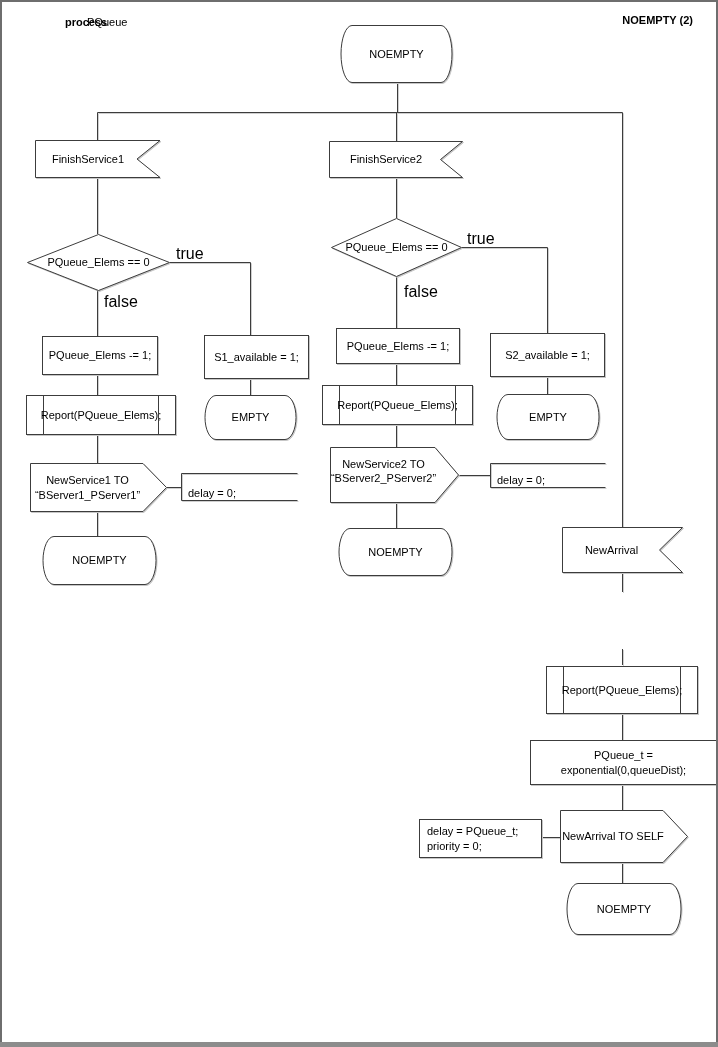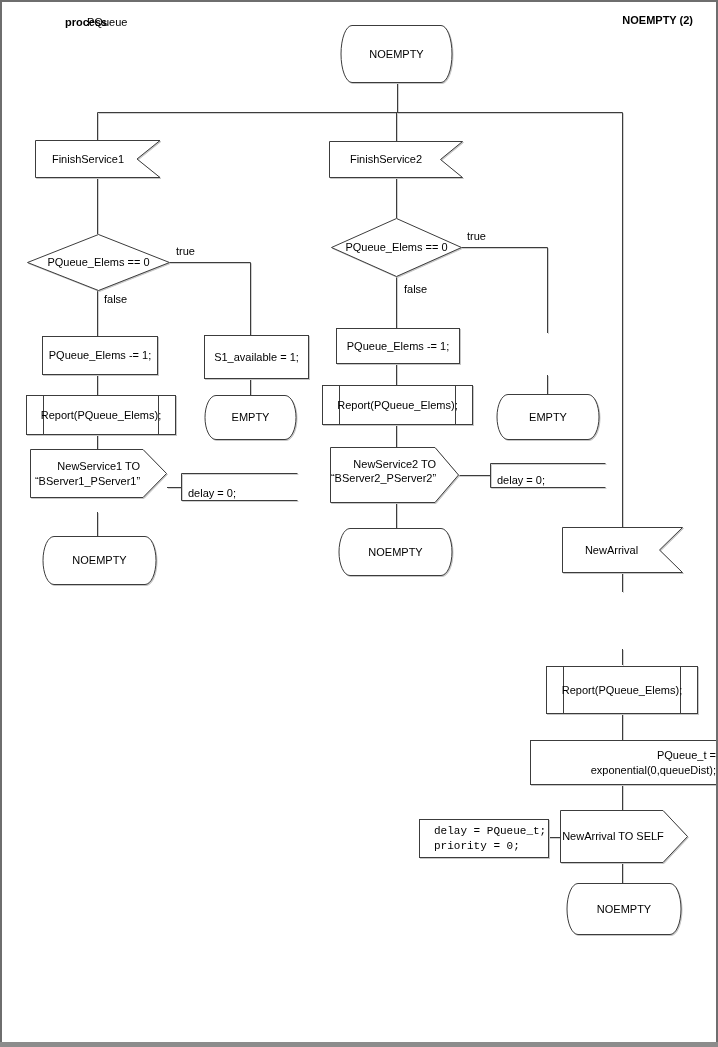--- a/index.html
+++ b/index.html
@@ -18,25 +18,25 @@
   .bold { font-weight:bold;margin-left:40px; }
   #connectors { position:absolute; left:0; top:0; z-index:1; filter:drop-shadow(1px 1px 0 #cfcfcf); }
   #connectors path { stroke:#3c3c3c; stroke-width:1; fill:none; }
   .node {
     position:absolute; display:flex; align-items:center; justify-content:center;
     text-align:center; font-size:11px; line-height:1.3; white-space:pre-line; z-index:2;
   }
   .rect { border:1px solid #3c3c3c; background:#fff; box-shadow:1px 1px 0 #c6c6c6; }
   .shape-node svg { position:absolute; left:0; top:0; filter:drop-shadow(1px 1px 0 #c6c6c6); }
   .shape-node svg path { fill:#ffffff; stroke:#3c3c3c; stroke-width:1; }
-  .shape-label { position:relative; z-index:1;text-align:right; }
+  .shape-label { position:relative; z-index:1; }
   .report-bar { position:absolute; top:0; bottom:0; width:0; border-left:1px solid #3c3c3c; }
   .note-label { justify-content:flex-start; text-align:left; padding-left:7px;align-items:flex-end; }
-  .left-text { justify-content:flex-start; text-align:left; padding-left:14px;font-family:Liberation Mono, monospace; }
-  .branch-label { position:absolute; font-size:11px; z-index:3; }
+  .left-text { justify-content:flex-start; text-align:left; padding-left:7px; }
+  .branch-label { position:absolute; font-size:16px; z-index:3; }
 </style>
 </head>
 <body>
 
 <div class="page">
 
   <div class="hdr bold" style="left:25px; top:16px;">process</div>
   <div class="hdr" style="left:87px; top:16px;">PQueue</div>
   <div class="hdr bold" style="right:25px; top:14px;">NOEMPTY (2)</div>
 
@@ -98,21 +98,21 @@
   <div class="node rect" style="left:42px; top:336px; width:114px; height:37px;">
     <span class="shape-label">PQueue_Elems -= 1;</span>
   </div>
 
   <div class="node rect" style="left:26px; top:395px; width:148px; height:38px;">
     <span class="report-bar" style="left:16px;"></span>
     <span class="report-bar" style="right:16px;"></span>
     <span class="shape-label">Report(PQueue_Elems);</span>
   </div>
 
-  <div class="node shape-node" style="left:30px; top:449px; width:137px; height:49px; padding-right:22px; box-sizing:border-box;">
+  <div class="node shape-node" style="left:30px; top:463px; width:137px; height:49px; padding-right:22px; box-sizing:border-box;">
     <svg width="137" height="49" viewBox="0 0 137 49">
         <path d="M.5,.5 H113 L136.5,24.5 L113,48.5 H.5 Z"></path>
       </svg>
     <span class="shape-label">NewService1 TO
 “BServer1_PServer1”</span>
   </div>
   <div class="node note-label" style="left:181px; top:473px; width:116px; height:27px;">
     <span>delay = 0;</span>
   </div>
 
@@ -170,20 +170,23 @@
     <span>delay = 0;</span>
   </div>
 
   <div class="node shape-node" style="left:338px; top:528px; width:115px; height:48px;">
     <svg width="115" height="48" viewBox="0 0 115 48">
         <path d="M12,.5 H103 A11 23.5 0 0 1 103 47.5 H12 A11 23.5 0 0 1 12 .5 Z"></path>
       </svg>
     <span class="shape-label">NOEMPTY</span>
   </div>
 
+  <div class="node rect" style="left:490px; top:333px; width:113px; height:42px;">
+    <span class="shape-label">S2_available = 1;</span>
+  </div>
   <div class="node shape-node" style="left:496px; top:394px; width:104px; height:46px;">
     <svg width="104" height="46" viewBox="0 0 104 46">
         <path d="M12,.5 H92 A11 22.5 0 0 1 92 45.5 H12 A11 22.5 0 0 1 12 .5 Z"></path>
       </svg>
     <span class="shape-label">EMPTY</span>
   </div>
 
   <div class="node shape-node" style="left:562px; top:527px; width:121px; height:46px; padding-right:22px; box-sizing:border-box;">
     <svg width="121" height="46" viewBox="0 0 121 46">
         <path d="M.5,.5 H120.5 L97.5,23 L120.5,45.5 H.5 Z"></path>

